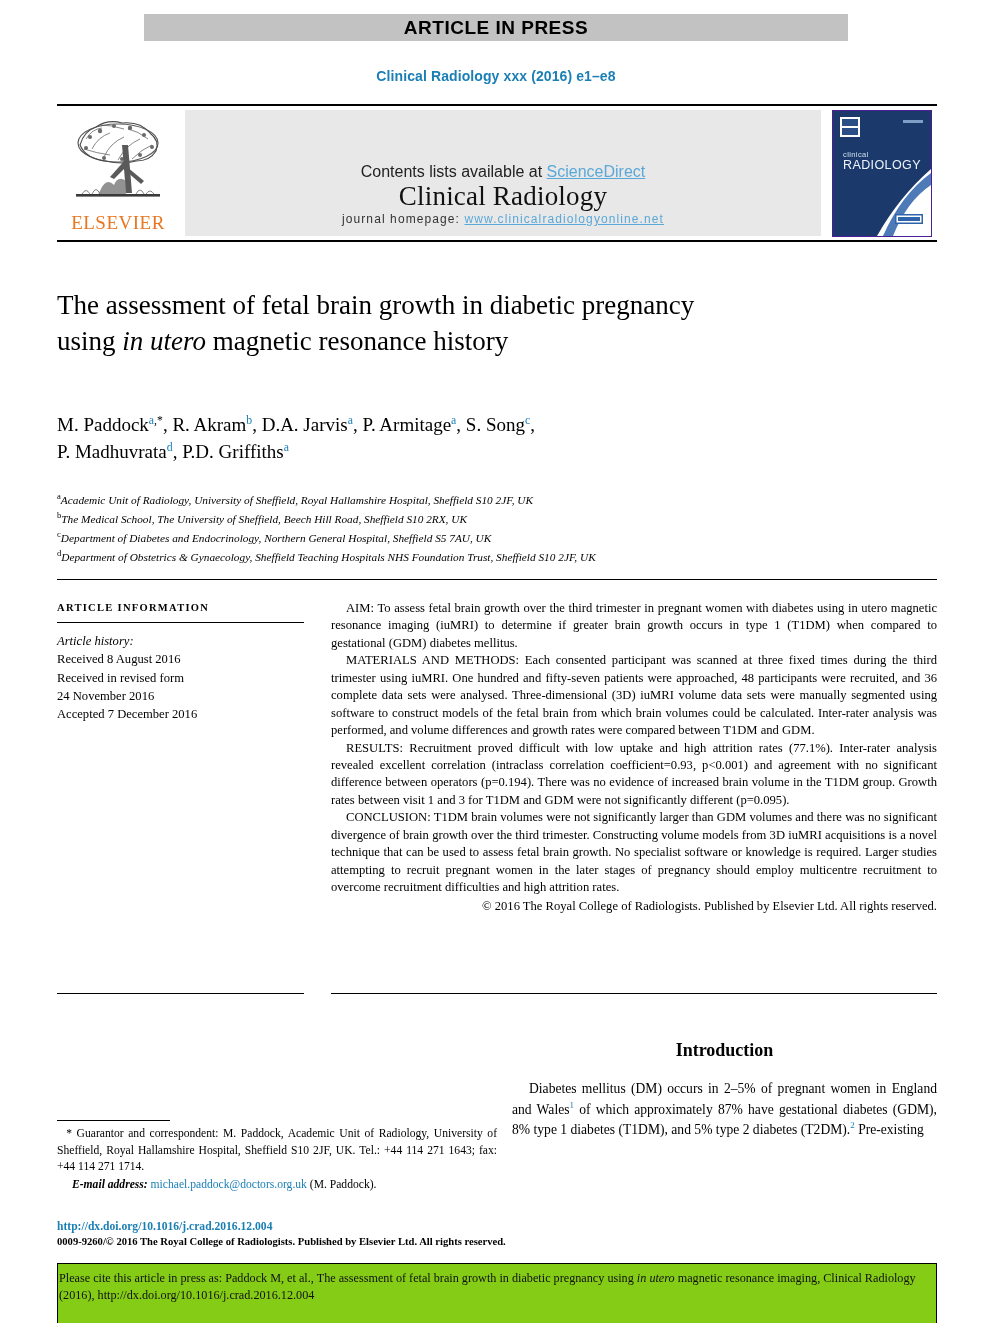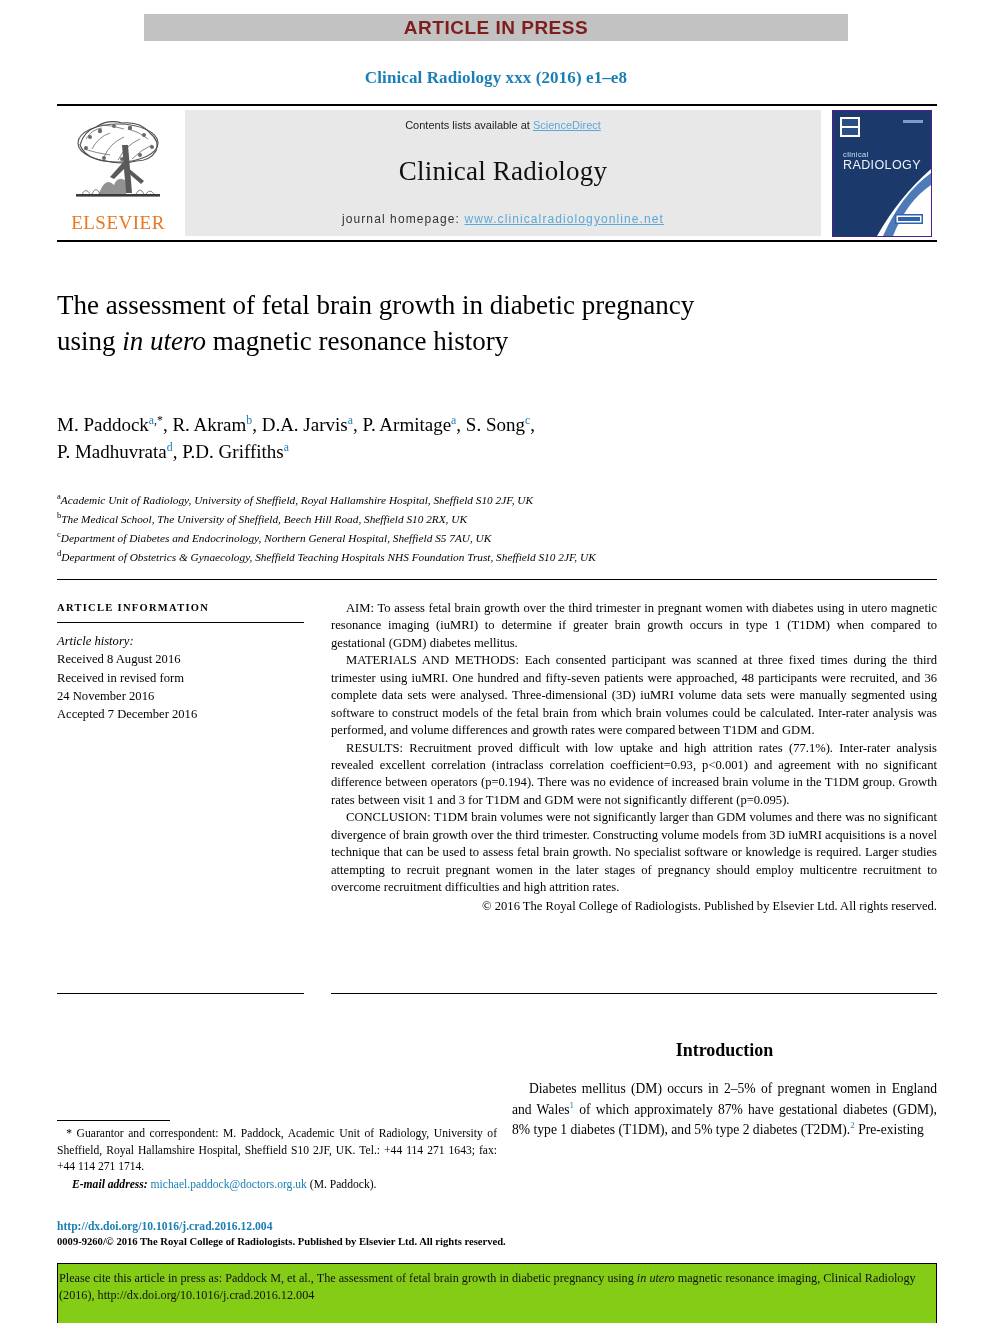--- a/index.html
+++ b/index.html
@@ -33,33 +33,33 @@
     background: #c2c2c2;
     display: flex;
     align-items: center;
     justify-content: center;
   }
   .aip-banner span {
     font-family: "Liberation Sans", sans-serif;
     font-weight: bold;
     font-size: 19px;
     letter-spacing: 0.5px;
-    color: #7f1d1d;
+    color: #000000;
   }
 
   
   .running-head {
     position: absolute;
     left: 0;
     top: 68px;
     width: 992px;
     text-align: center;
-    font-family: Liberation Serif, serif;
+    font-family: Liberation Sans, sans-serif;
     font-weight: bold;
-    font-size: 17px;
+    font-size: 14px;
     color: #1a7fb5;
     letter-spacing: 0.1px;
   }
 
   
   .masthead {
     position: absolute;
     left: 57px;
     top: 104px;
     width: 880px;
@@ -100,22 +100,23 @@
     margin: 4px 6px 4px 6px;
     display: flex;
     flex-direction: column;
     align-items: center;
     justify-content: space-between;
     padding: 9px 0 10px 0;
     box-sizing: border-box;
   }
   .contents-line {
     font-family: "Liberation Sans", sans-serif;
-    font-size: 11px;
+    font-size: 16px;
     color: #222;
+    margin-top: 44px;
   }
   .contents-line .sd {
     color: #5aa8d8;
   }
   .journal-title {
     font-family: "Liberation Serif", serif;
     font-size: 27px;
     color: #111;
     letter-spacing: 0.2px;
   }

